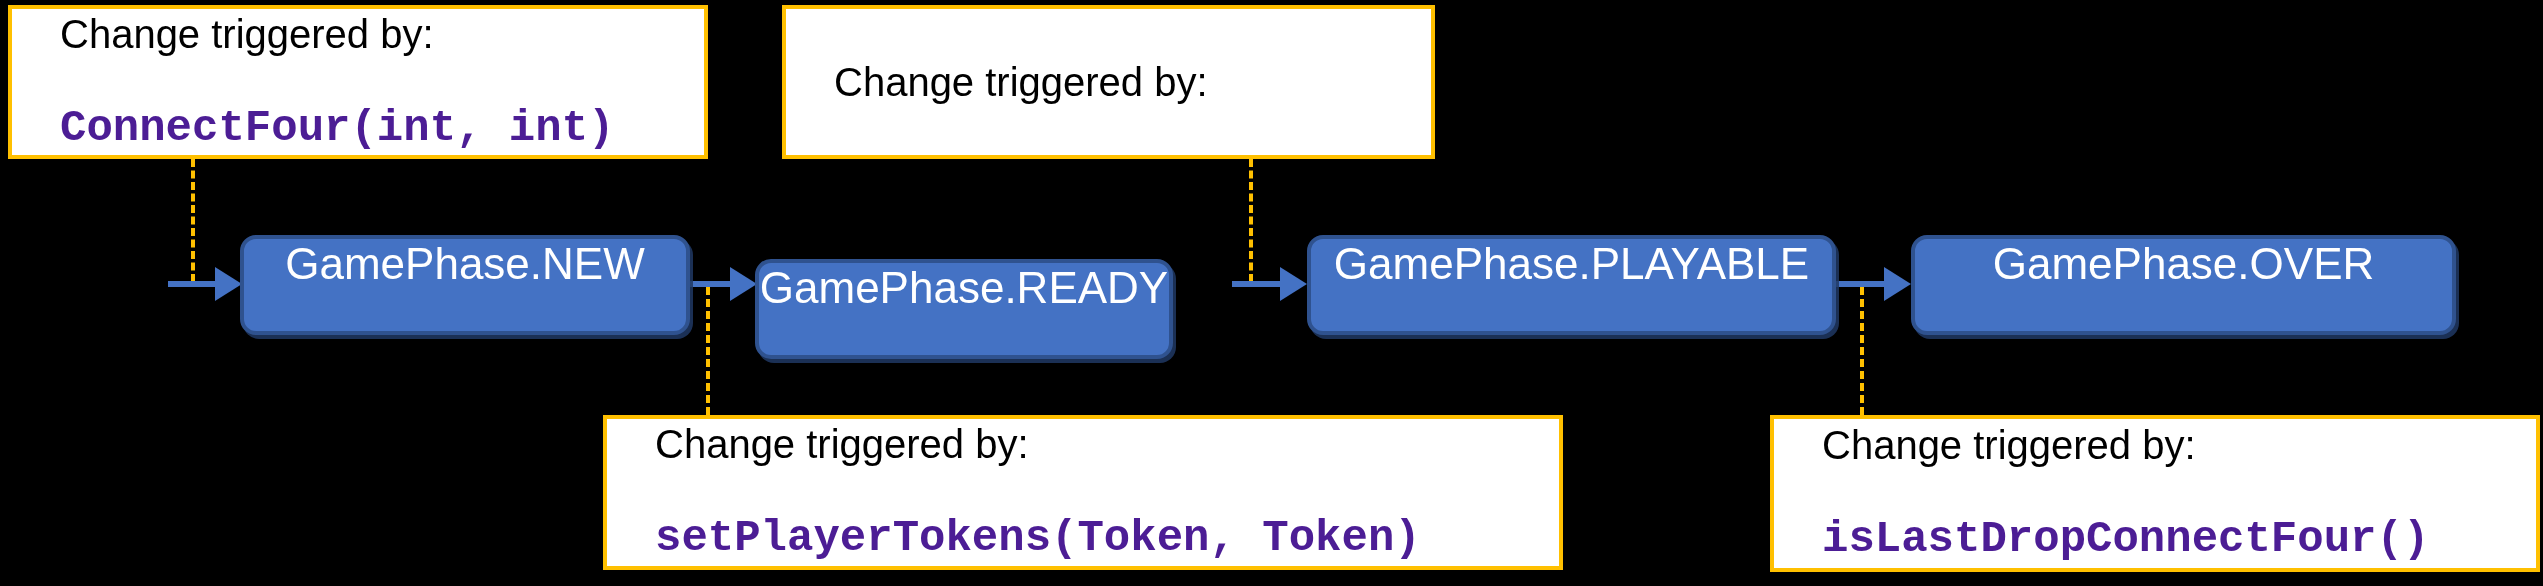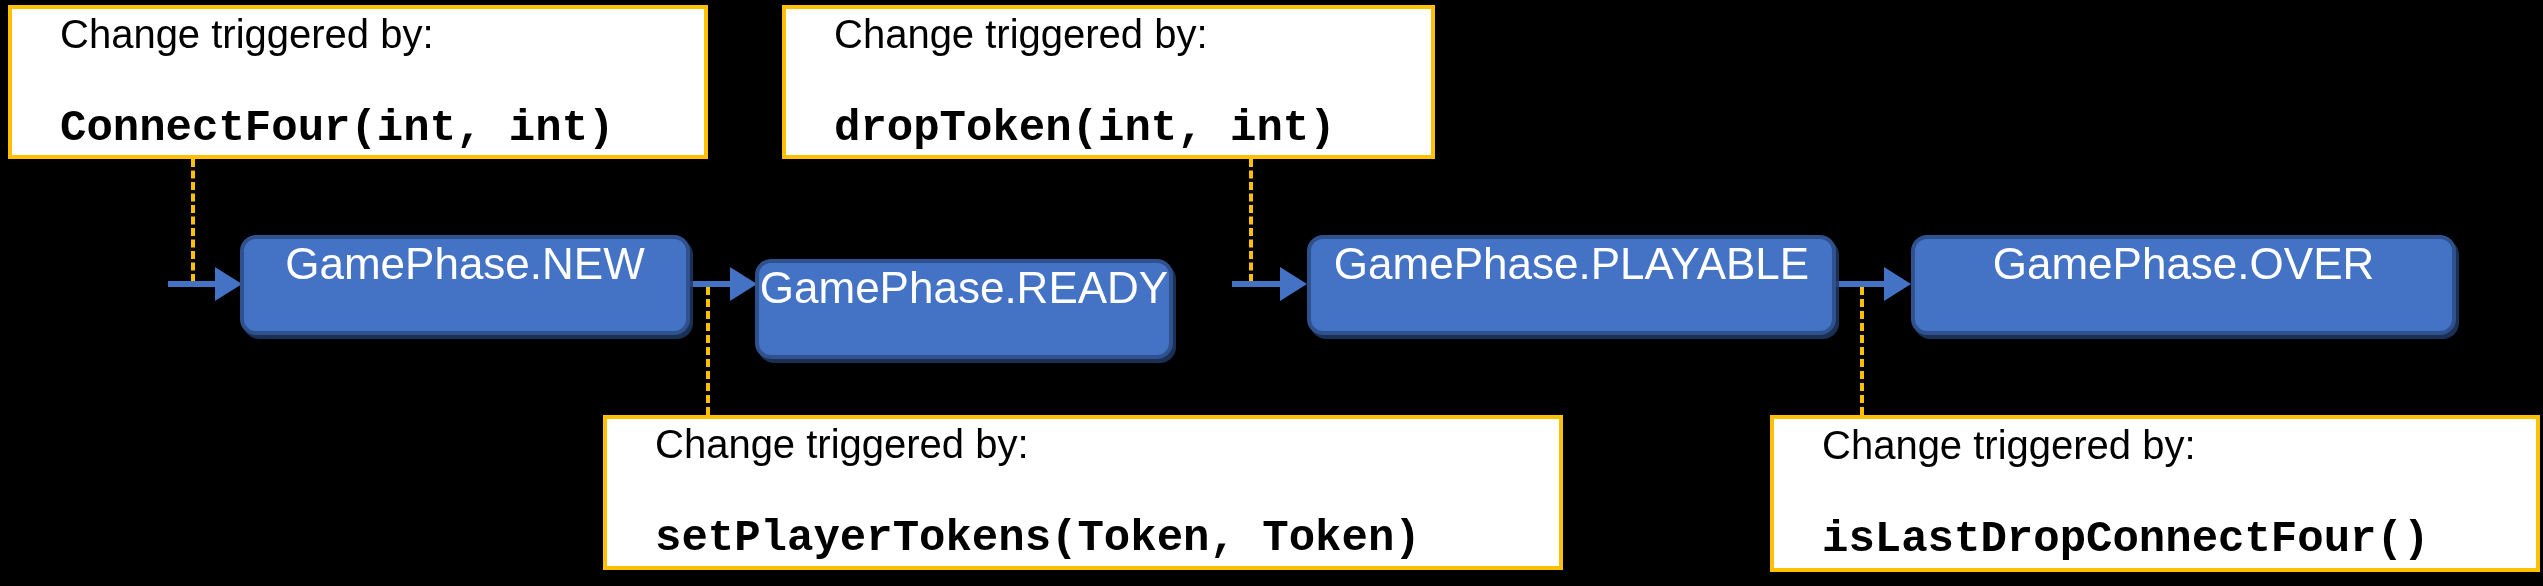--- a/index.html
+++ b/index.html
@@ -34,21 +34,21 @@
     font-size: 40px;
     line-height: 1.05;
     color: #000000;
     white-space: nowrap;
   }
   .note-code {
     font-family: "Liberation Mono", "DejaVu Sans Mono", monospace;
     font-weight: bold;
     font-size: 44px;
     line-height: 1.05;
-    color: #000000;
+    color: #4c1d95;
     white-space: nowrap;
     margin-top: 36px;
   }
 
   
   .state {
     position: absolute;
     top: 235px;
     height: 100px;
     background: #4472C4;
@@ -93,21 +93,20 @@
 
 <div class="canvas">
 
   <div class="note" style="left:8px; top:5px; width:700px; height:154px;">
     <div class="note-line1">Change triggered by:</div>
     <div class="note-code">ConnectFour(int, int)</div>
   </div>
 
   <div class="note" style="left:782px; top:5px; width:653px; height:154px;">
     <div class="note-line1">Change triggered by:</div>
-    <div class="note-code">dropToken(int, int)</div>
   </div>
 
   <div class="note" style="left:603px; top:415px; width:960px; height:155px;">
     <div class="note-line1">Change triggered by:</div>
     <div class="note-code">setPlayerTokens(Token, Token)</div>
   </div>
 
   <div class="note" style="left:1770px; top:415px; width:770px; height:157px;">
     <div class="note-line1">Change triggered by:</div>
     <div class="note-code">isLastDropConnectFour()</div>

